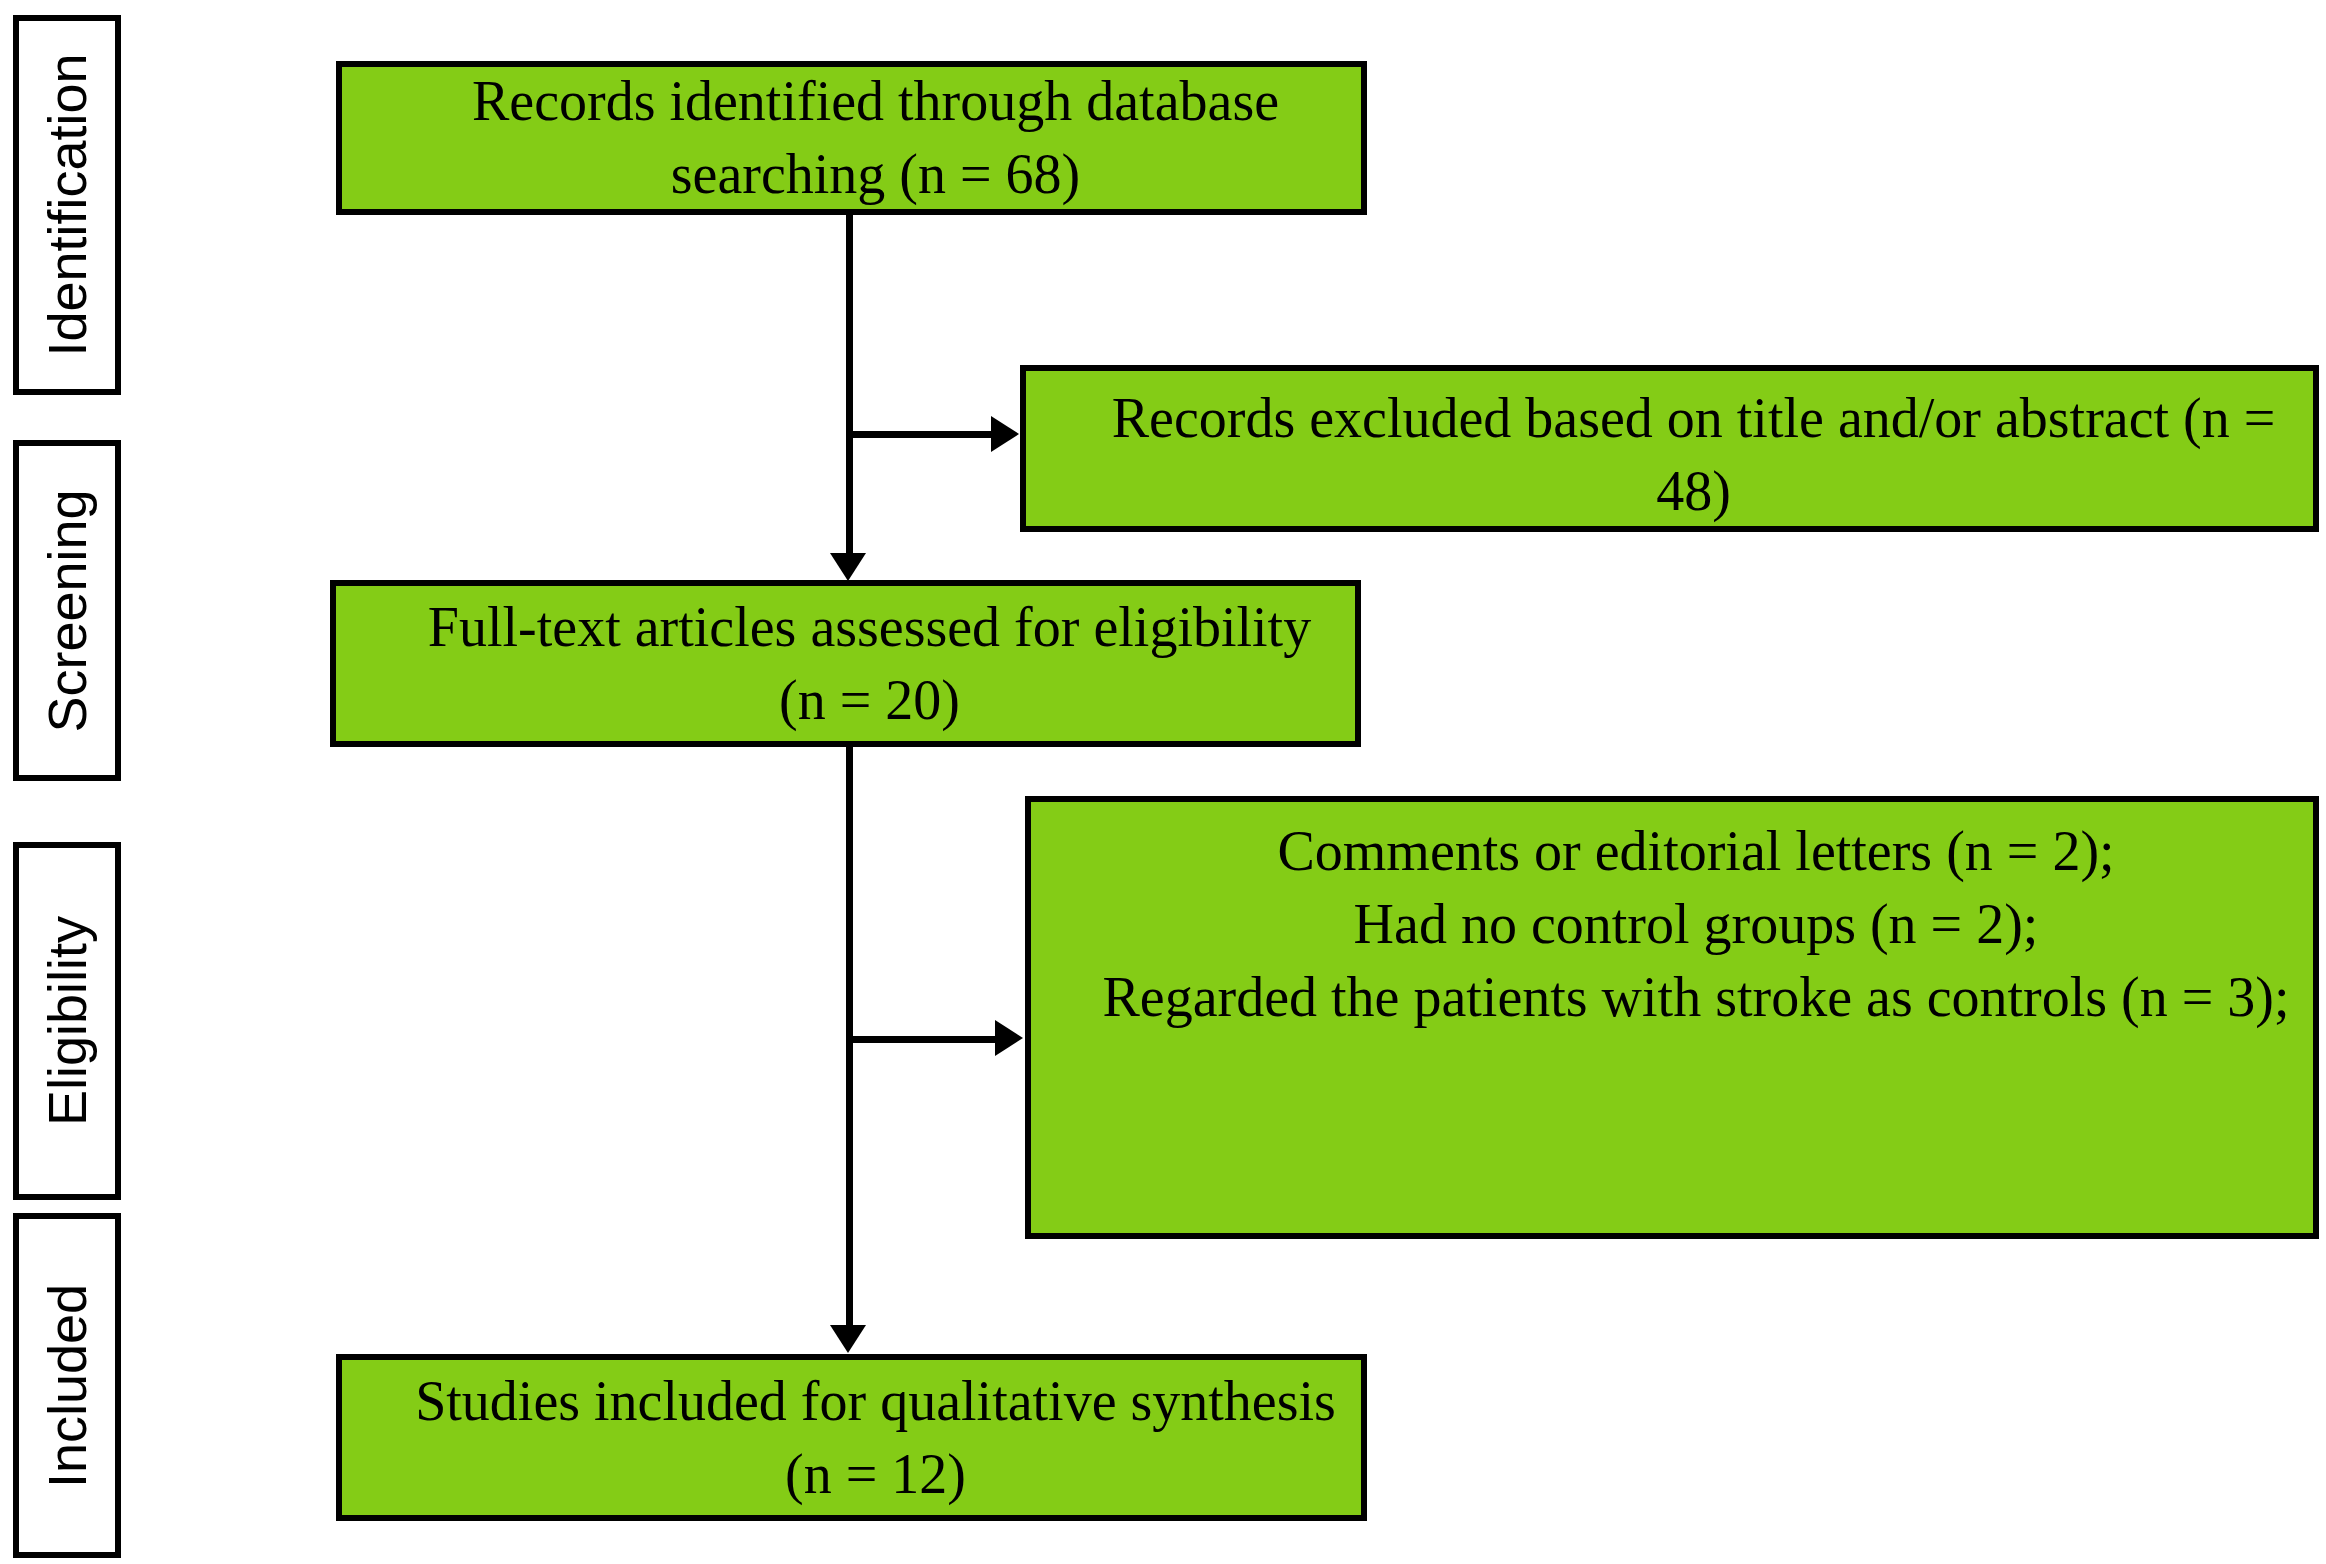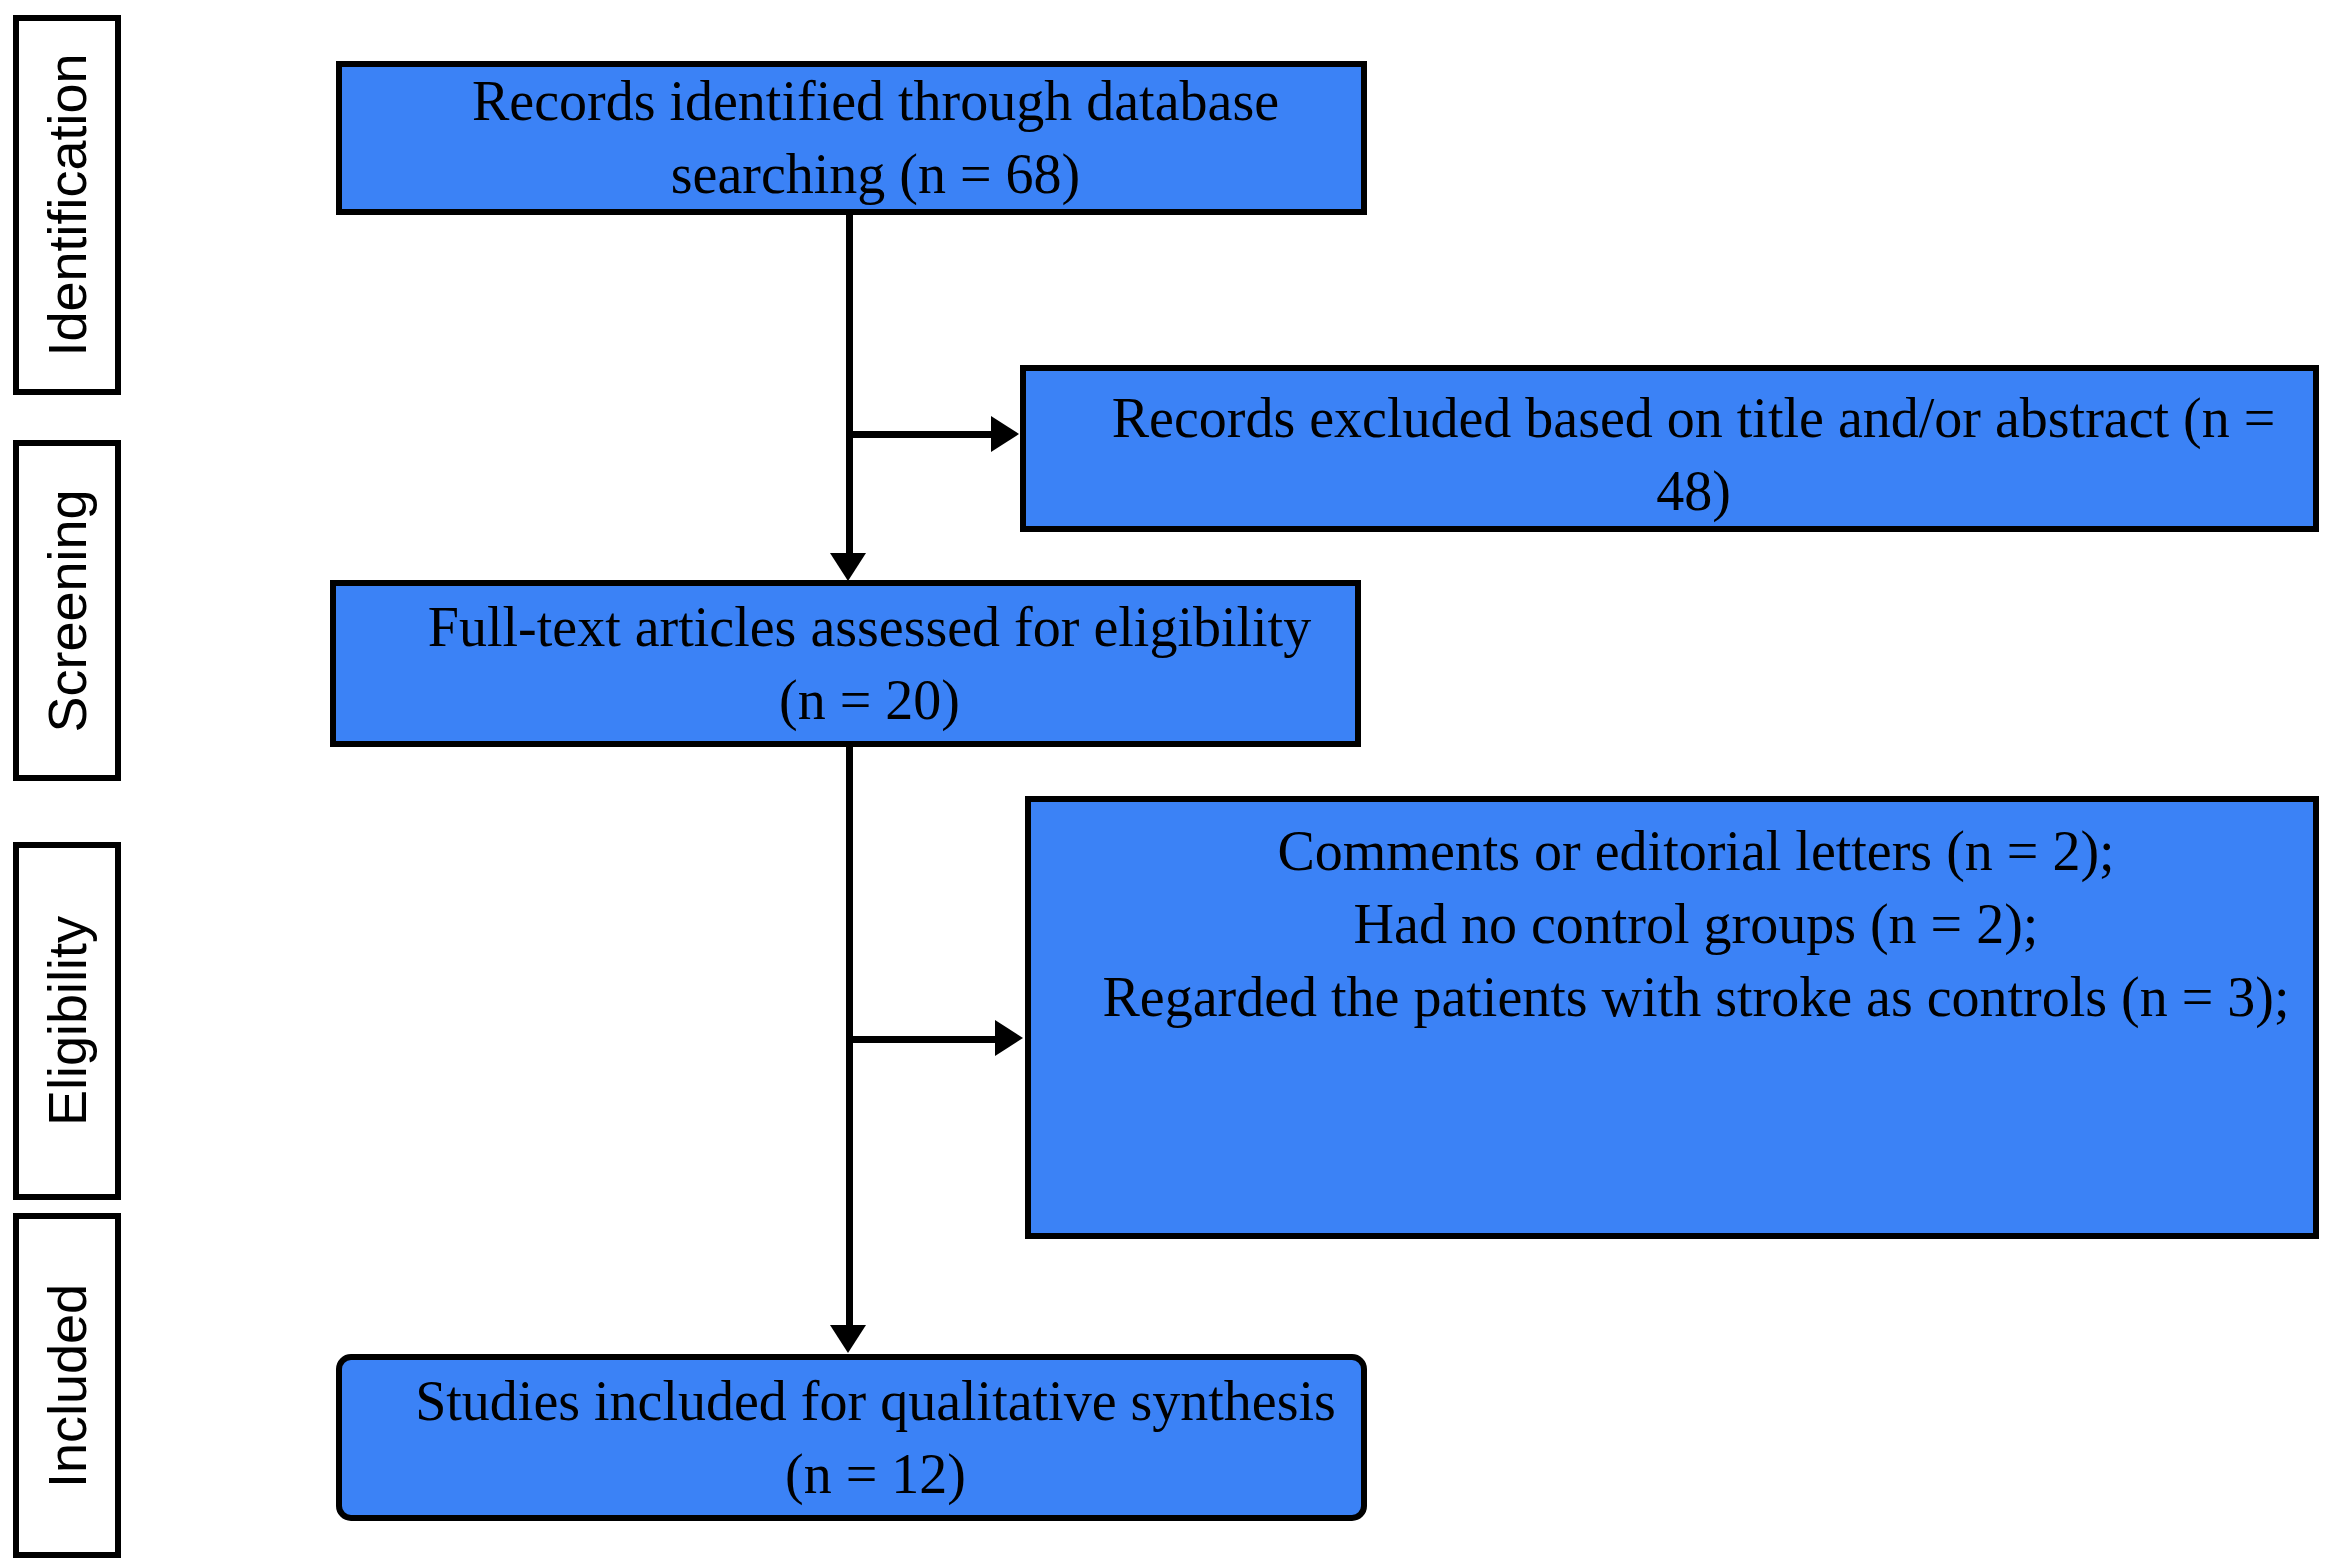--- a/index.html
+++ b/index.html
@@ -43,21 +43,21 @@
   #stage-identification { left: 13px;  top: 15px;   width: 108px; height: 380px; }
   #stage-screening      { left: 13px;  top: 440px;  width: 108px; height: 341px; }
   #stage-eligibility    { left: 13px;  top: 842px;  width: 108px; height: 358px; }
   #stage-included       { left: 13px;  top: 1213px; width: 108px; height: 345px; }
 
   
   .flow-box {
     position: absolute;
     box-sizing: border-box;
     border: 6.5px solid #000000;
-    background: #3b82f6;
+    background: #84cc16;
     color: #000000;
     font-size: 56px;
     line-height: 1.30;
     padding-left: 48px;
   }
   .flow-box .inner {
     padding: 11px 16.7px;
   }
   .flow-box.centered .inner {
     text-align: center;
@@ -68,21 +68,21 @@
   .flow-box.centered {
     display: flex;
     align-items: center;
     justify-content: center;
   }
 
   #box-identified  { left: 336px;  top: 61px;   width: 1031px; height: 154px; }
   #box-excluded    { left: 1020px; top: 365px;  width: 1299px; height: 167px; }
   #box-fulltext    { left: 330px;  top: 580px;  width: 1031px; height: 167px; }
   #box-reasons     { left: 1025px; top: 796px;  width: 1294px; height: 443px; }
-  #box-included    { left: 336px;  top: 1354px; width: 1031px; height: 167px; border-radius: 15px; }
+  #box-included    { left: 336px;  top: 1354px; width: 1031px; height: 167px; }
 
   #box-reasons .inner {
     padding: 13px 18.6px;
   }
   #box-reasons .line {
     display: block;
     white-space: nowrap;
   }
 
   

